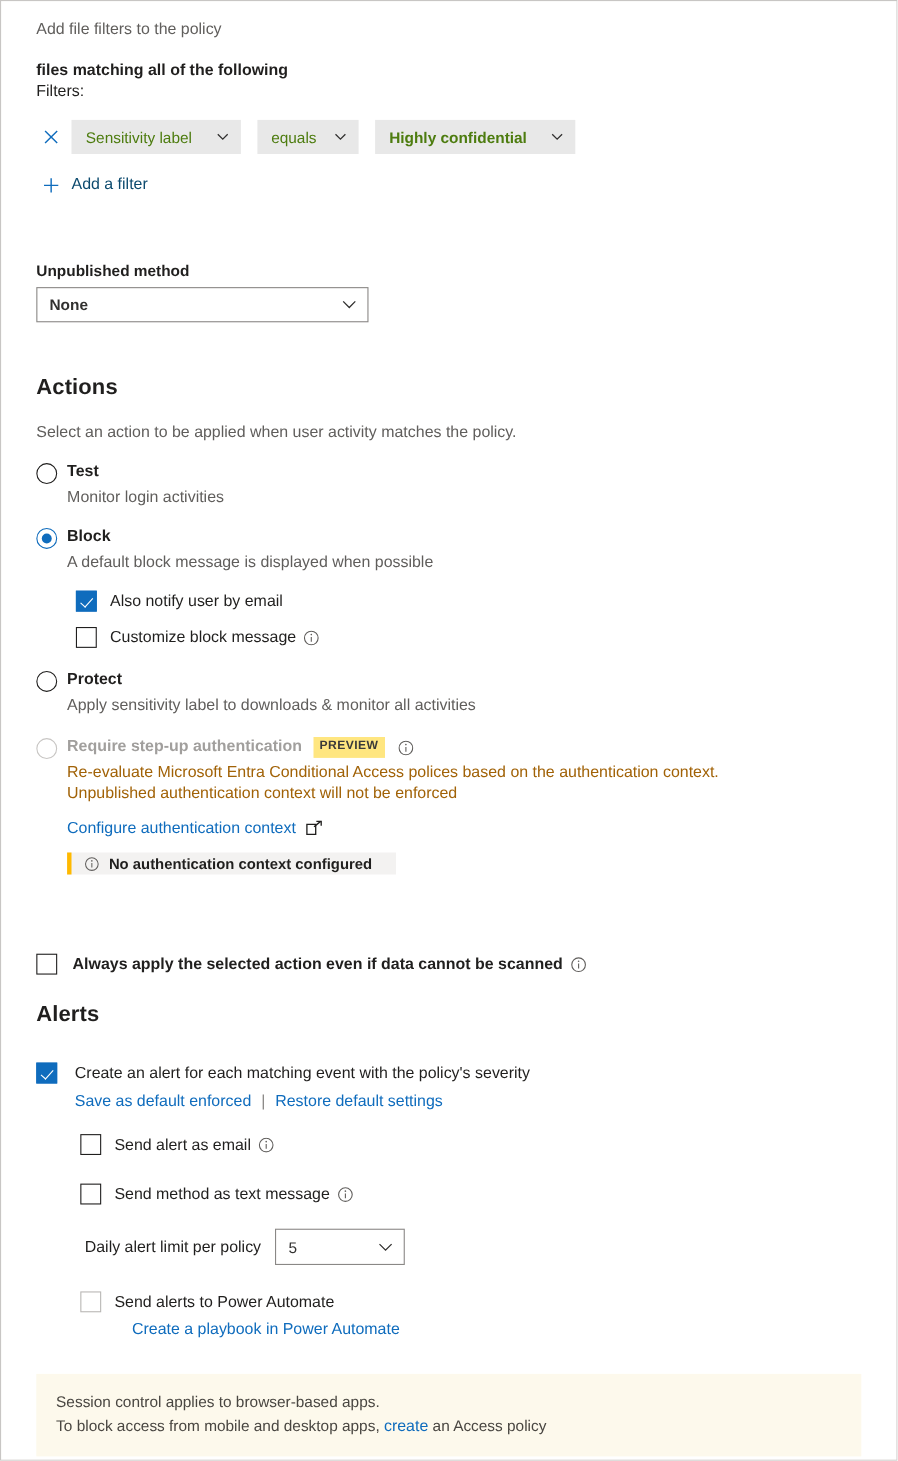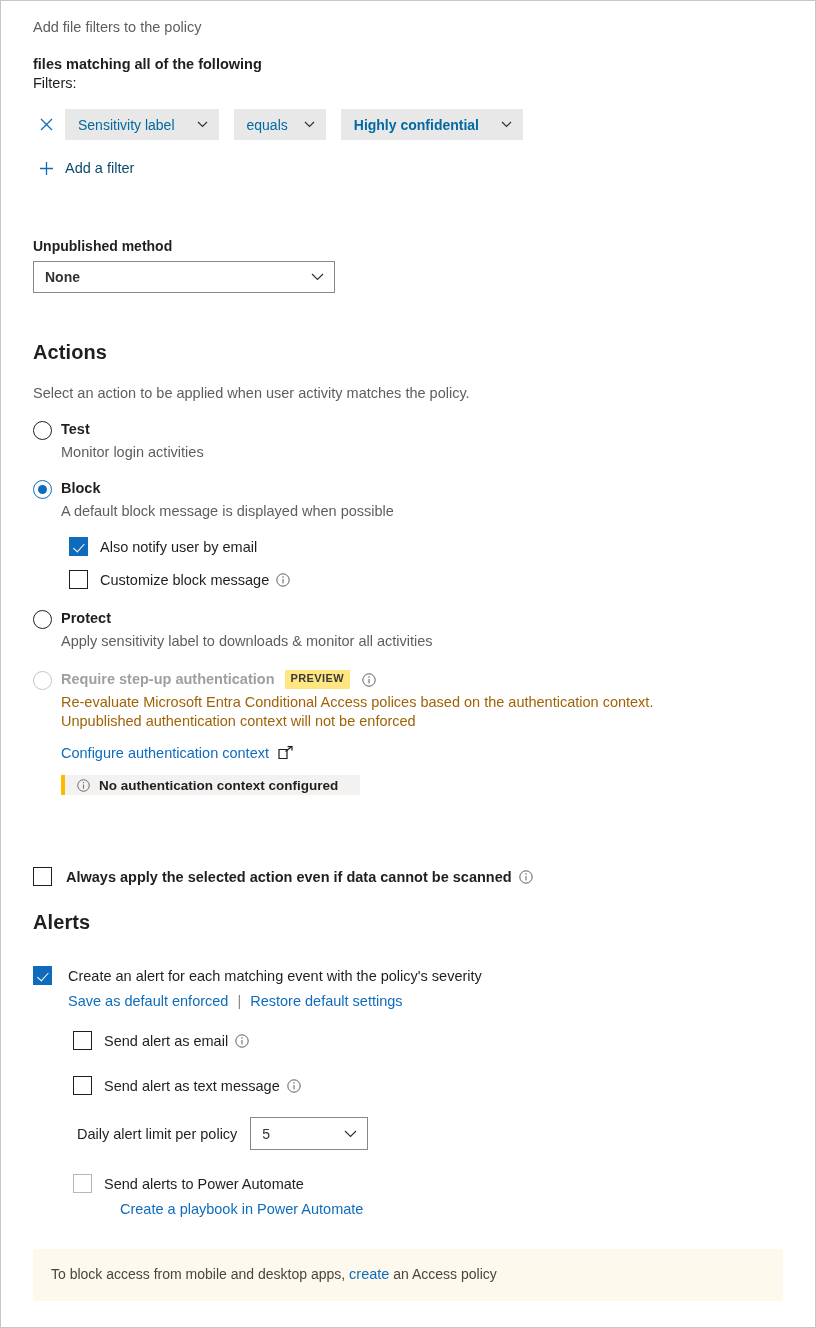--- a/index.html
+++ b/index.html
@@ -76,21 +76,21 @@
   }
   .remove-filter svg { display: block; }
   .filter-pill {
     background: #e8e8e8;
     height: 31px;
     display: flex;
     align-items: center;
     padding: 0 11px 0 13px;
     margin-right: 15px;
     font-size: 14px;
-    color: #0369a1;
+    color: #4d7c0f;
     cursor: pointer;
     white-space: nowrap;
     box-sizing: border-box;
   }
   .filter-pill.strong { font-weight: 700; }
   .filter-pill .chev {
     margin-left: 22px;
     display: flex;
     align-items: center;
   }
@@ -544,21 +544,21 @@
                 <circle cx="7" cy="3.9" r="0.75" fill="currentColor"></circle>
                 <path d="M7 6 V10.4" stroke="currentColor" stroke-width="1" fill="none"></path>
               </svg>
             </span>
           </span>
         </div>
 
         <div class="cbrow">
           <span class="cb"></span>
           <span class="cb-label">
-            <span>Send alert as text message</span>
+            <span>Send method as text message</span>
             <span class="info-icon">
               <svg width="14" height="14" viewBox="0 0 14 14" aria-hidden="true">
                 <circle cx="7" cy="7" r="6.2" stroke="currentColor" stroke-width="1" fill="none"></circle>
                 <circle cx="7" cy="3.9" r="0.75" fill="currentColor"></circle>
                 <path d="M7 6 V10.4" stroke="currentColor" stroke-width="1" fill="none"></path>
               </svg>
             </span>
           </span>
         </div>
 
@@ -580,15 +580,16 @@
             <span>Send alerts to Power Automate</span>
           </span>
         </div>
         <a class="link pa-link">Create a playbook in Power Automate</a>
       </div>
     </div>
 
   </div>
 
   <div class="notice">
+    <p>Session control applies to browser-based apps.</p>
     <p><span>To block access from mobile and desktop apps, </span><a class="link">create</a><span> an Access policy</span></p>
   </div>
 </div>
 
 </body></html>

